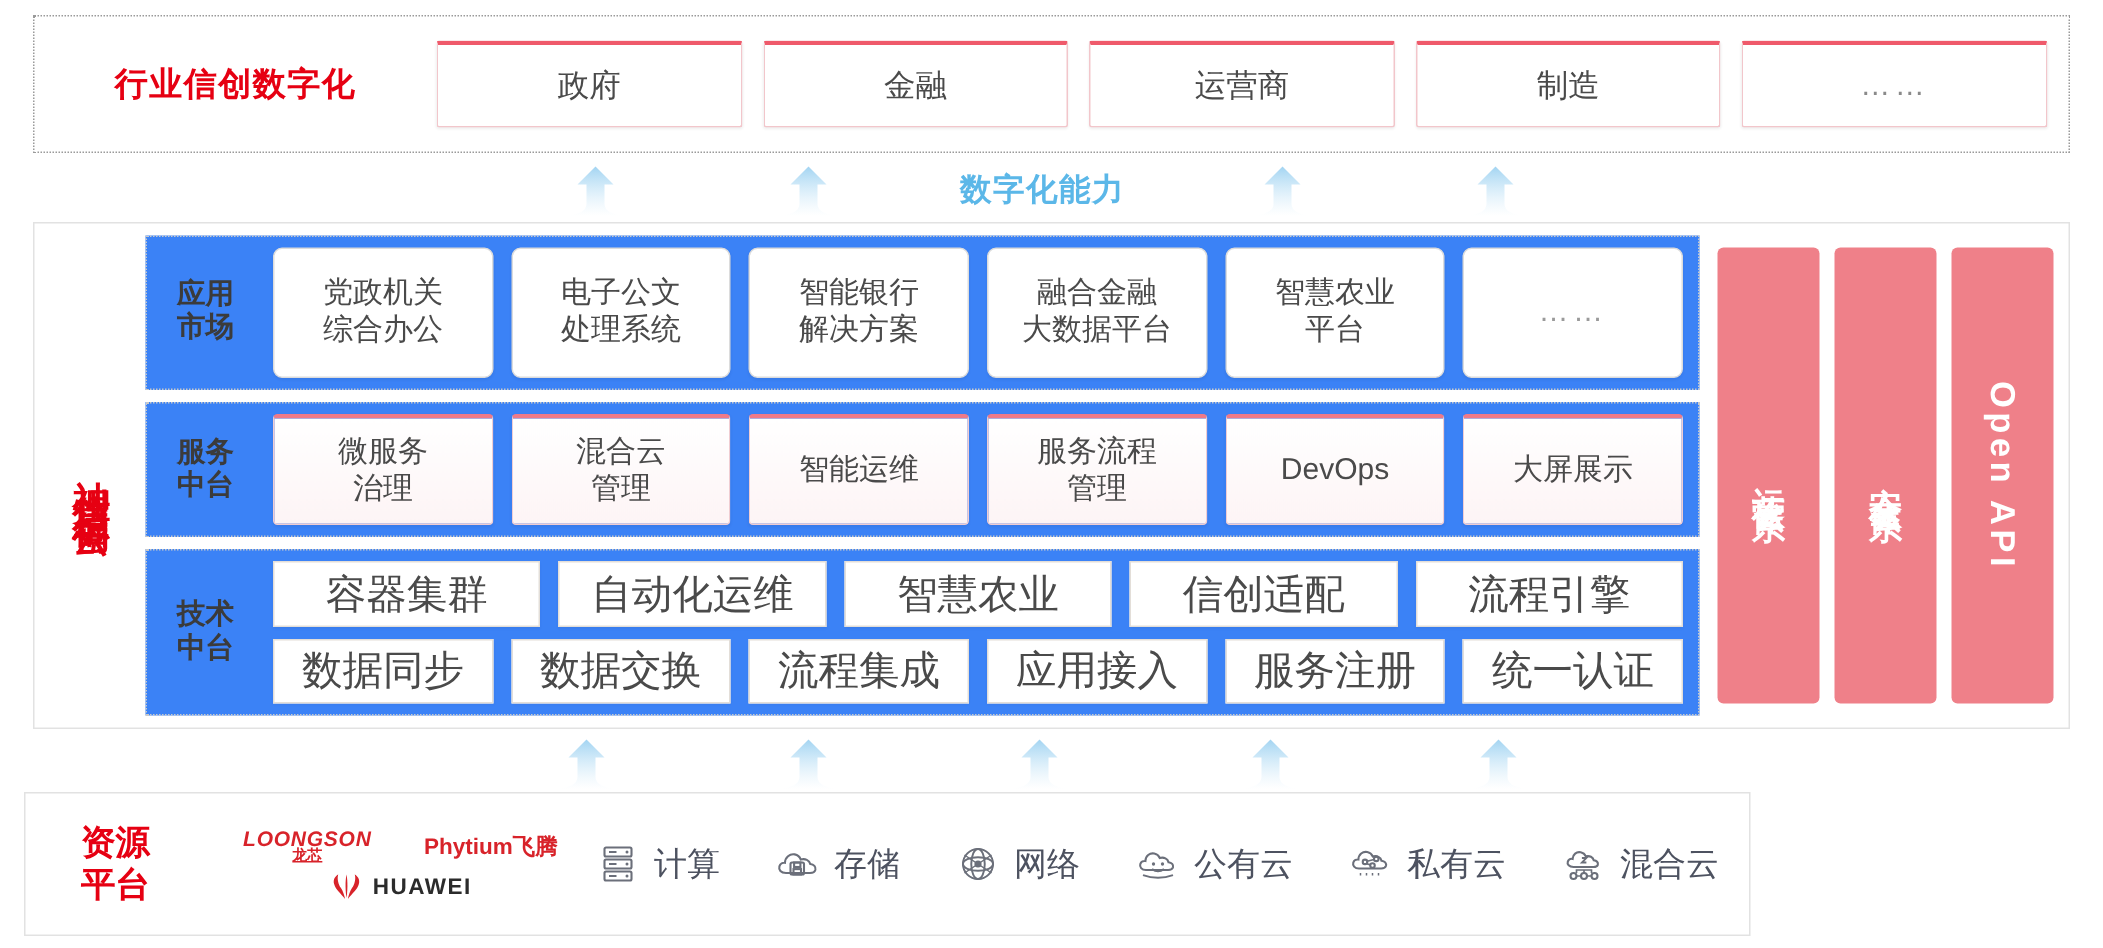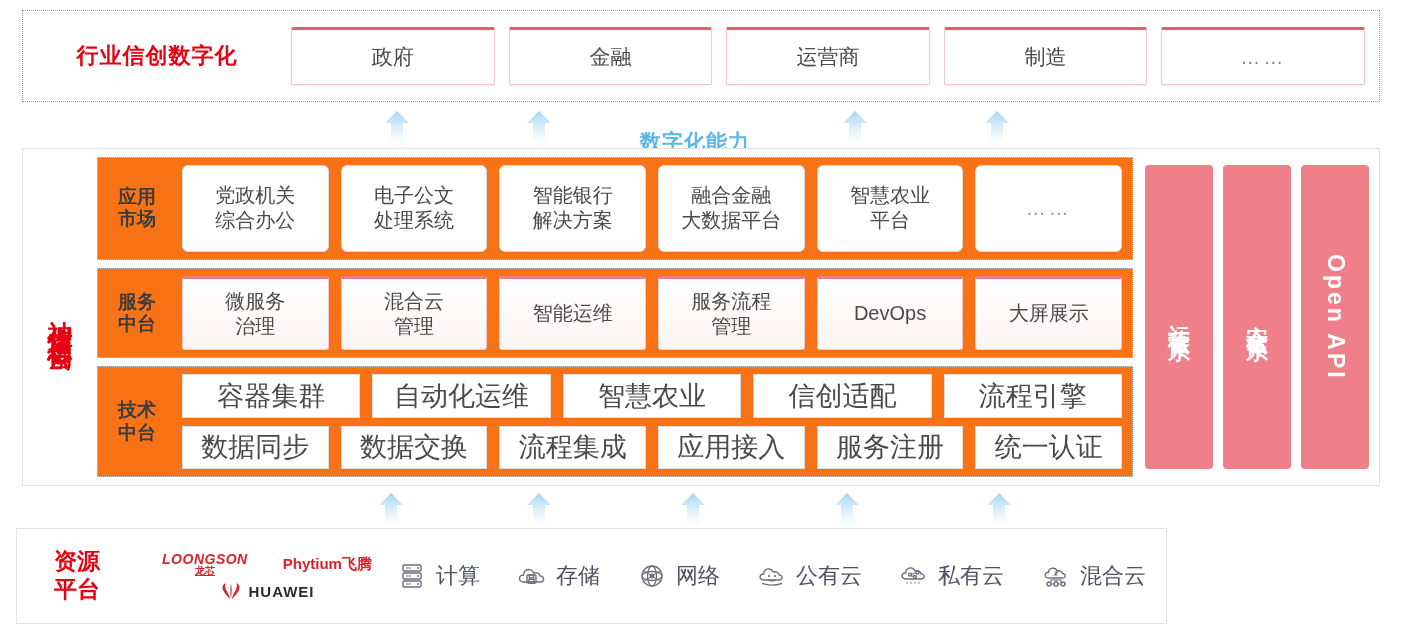--- a/index.html
+++ b/index.html
@@ -34,21 +34,21 @@
   }
   .ind-card.dots { color:#8a8a8a; letter-spacing: 3px; font-size: 20px; }
 
   
   .arrow {
     position: absolute; width: 42px; height: 34px;
   }
   .arrow svg { width: 100%; height: 100%; display:block; }
 
   .cap-label {
-    position: absolute; left: 640px; top: 128px;
+    position: absolute; left: 640px; top: 112px;
     font-size: 21px; color: #5bb7e8; font-weight: bold; letter-spacing: 1px;
   }
 
   
   .cloud-card {
     position: absolute; left: 22px; top: 148px;
     width: 1358px; height: 338px;
     background: #ffffff; border: 1px solid #e2e2e2;
     display: flex; align-items: stretch;
   }
@@ -58,21 +58,21 @@
   }
   .cloud-title span {
     color: #e60012; font-size: 25px; font-weight: bold;
     writing-mode: vertical-rl; text-orientation: upright;
     letter-spacing: 5px; line-height: 1;
   }
   .cloud-body { flex: 1; display: flex; padding: 8px 10px 8px 0; gap: 10px; }
   .rows-col { flex: 1; display: flex; flex-direction: column; gap: 8px; }
 
   .band {
-    background: #f97316; border: 1px dotted #c9c9c9;
+    background: #3b82f6; border: 1px dotted #c9c9c9;
     display: flex; align-items: center; padding: 7px 10px; gap: 16px;
   }
   .band.app  { height: 104px; }
   .band.svc  { height: 92px; }
   .band.tech { height: 112px; flex-direction: row; }
 
   .band-label {
     width: 58px; flex: none; text-align: center;
     font-size: 19px; font-weight: bold; color: #3b3b3b; line-height: 1.18;
   }

